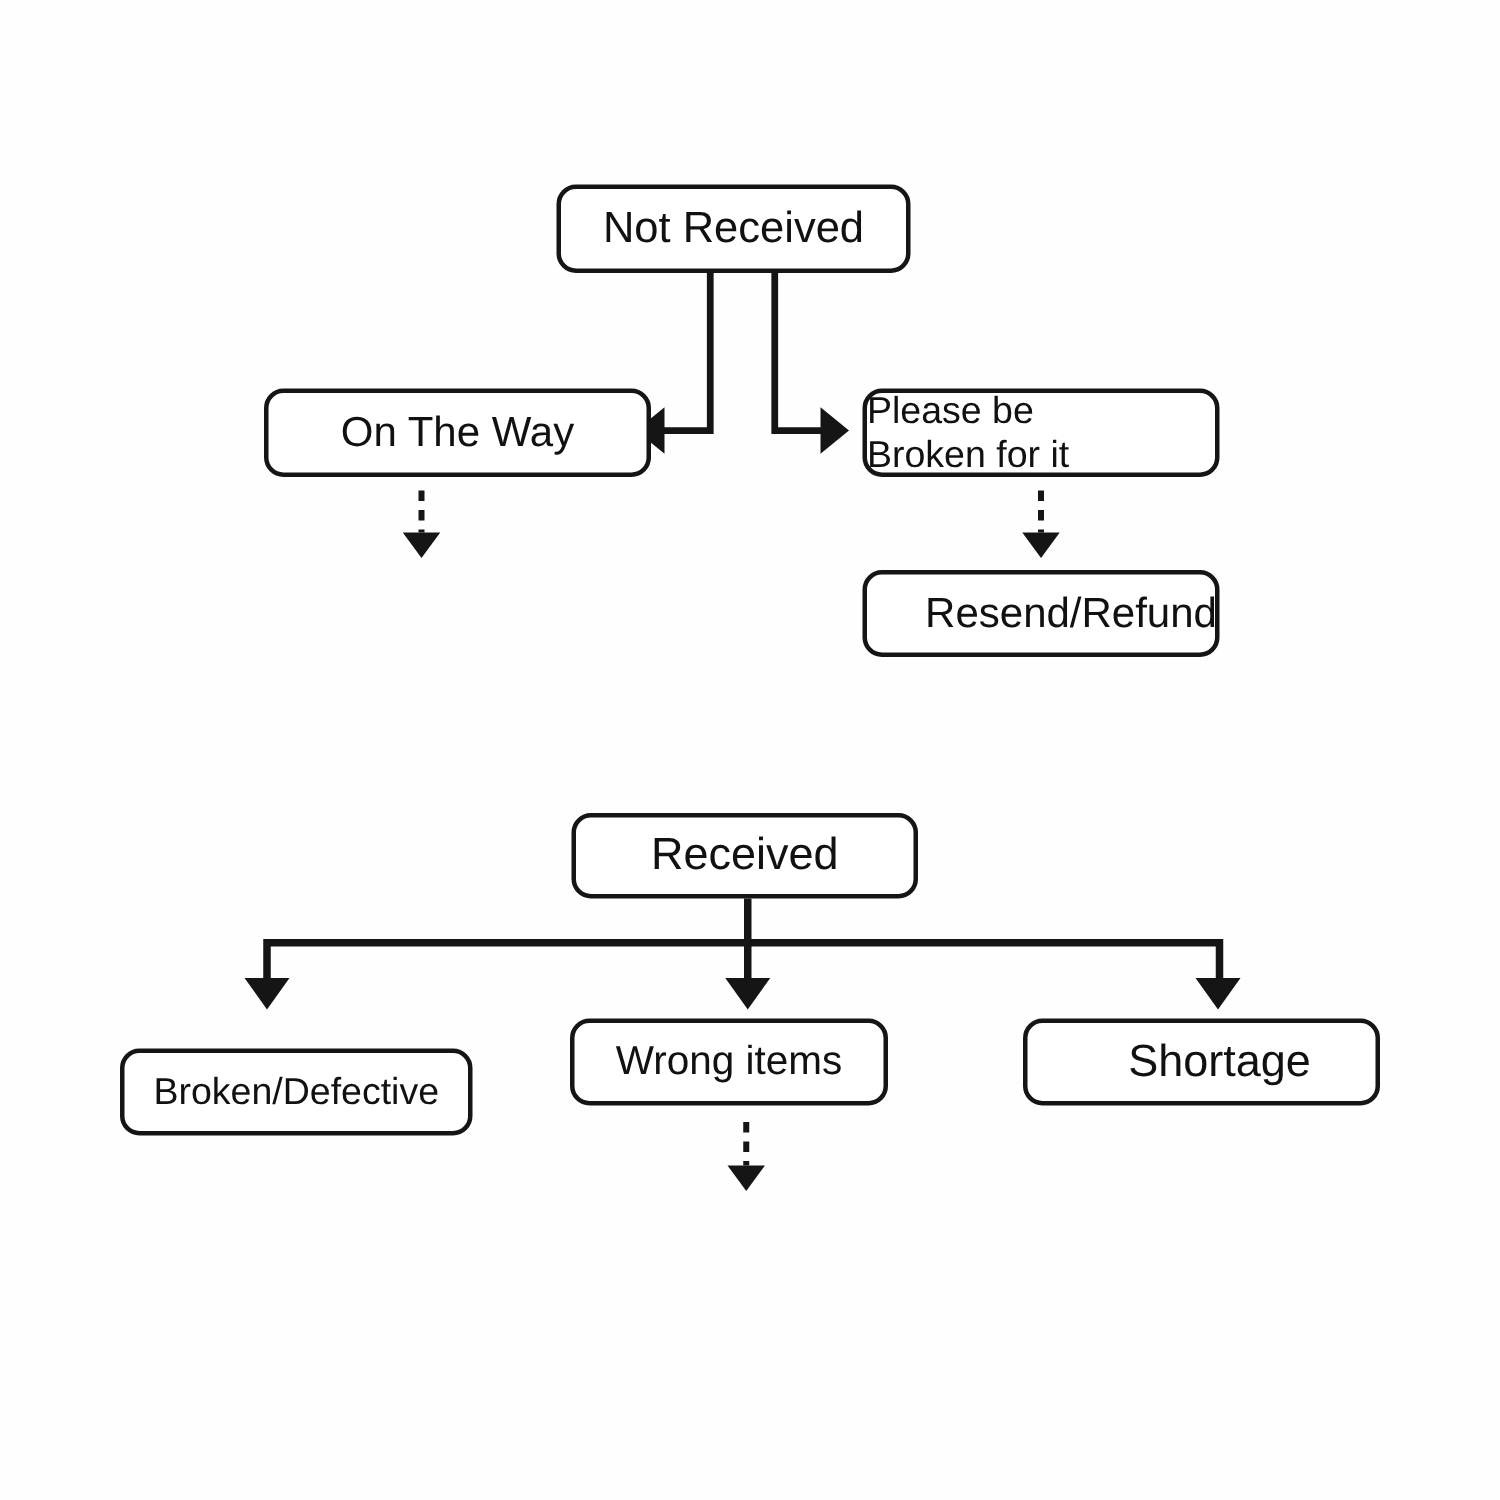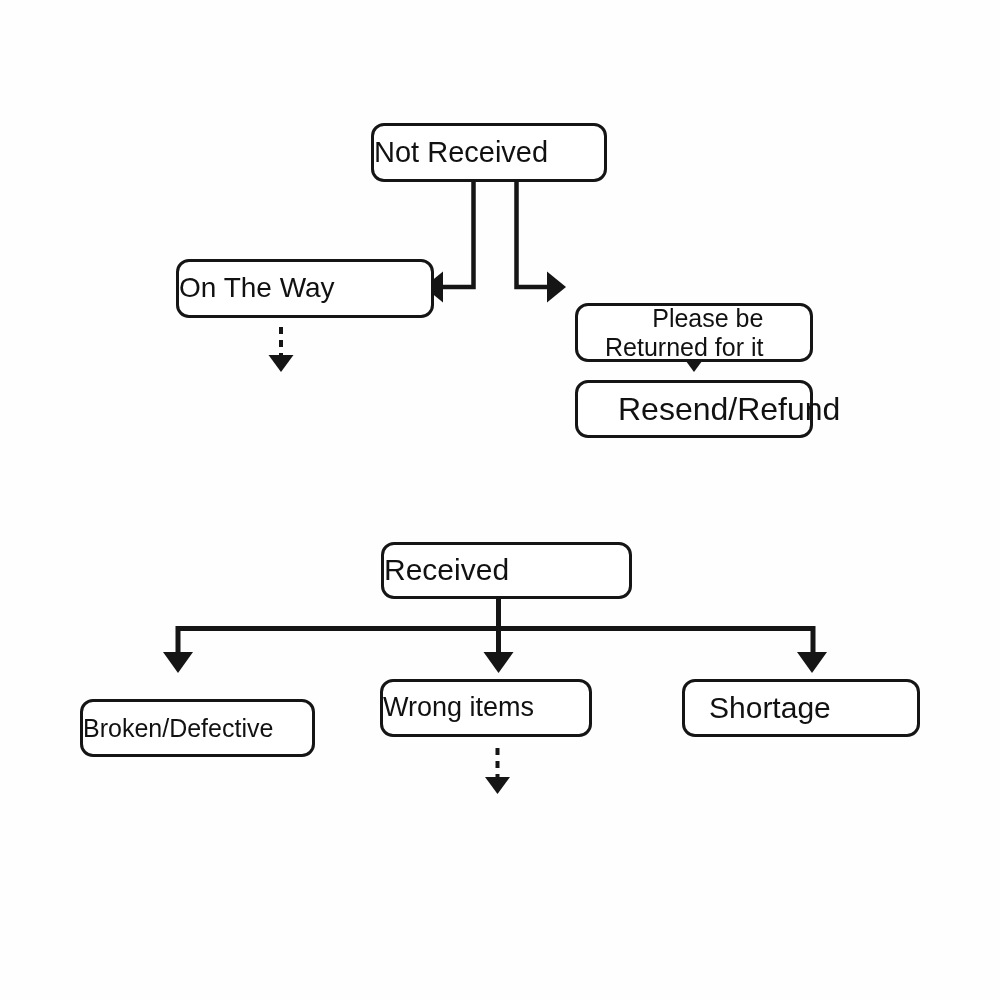--- a/index.html
+++ b/index.html
@@ -24,39 +24,38 @@
     height: 1000px;
   }
   .node {
     position: absolute;
     box-sizing: border-box;
     background: #ffffff;
     border: 3px solid #151515;
     border-radius: 13px;
     display: flex;
     align-items: center;
+    justify-content: center;
     text-align: center;
     line-height: 1.15;
     white-space: nowrap;
   }
   .node.align-left {
     justify-content: flex-start;
-    text-align: right;
-    padding-left: 27px;
-    margin-top: 44px;
+    text-align: left;
   }
   .two-line { display: block; }
 
   
   #n-not-received   { left: 371px; top: 123px; width: 236px; height: 59px; font-size: 29px; }
   #n-on-the-way     { left: 176px; top: 259px; width: 258px; height: 59px; font-size: 28px; }
   #n-please-patient { left: 575px; top: 259px; width: 238px; height: 59px; font-size: 25px; }
   #n-returned-lost  { left: 176px; top: 380px; width: 238px; height: 58px; font-size: 28px; }
-  #n-resend-refund  { left: 575px; top: 380px; width: 238px; height: 58px; font-size: 32px; padding-left: 40px; }
-  #n-received       { left: 381px; top: 542px; width: 251px; height: 57px; font-size: 30px; }
+  #n-resend-refund  { left: 575px; top: 380px; width: 238px; height: 58px; font-size: 28px; padding-left: 40px; }
+  #n-received       { left: 381px; top: 542px; width: 231px; height: 57px; font-size: 30px; }
   #n-broken         { left:  80px; top: 679px; width: 235px; height: 58px; font-size: 25px; margin-top: 20px; }
   #n-wrong-items    { left: 380px; top: 679px; width: 212px; height: 58px; font-size: 27px; }
   #n-shortage       { left: 682px; top: 679px; width: 238px; height: 58px; font-size: 30px; padding-left: 24px; }
   #n-contact-us     { left: 380px; top: 805px; width: 237px; height: 59px; font-size: 30px; }
 
   .edge-line {
     fill: none;
     stroke: #151515;
     stroke-width: 5;
     stroke-linejoin: miter;
@@ -115,21 +114,21 @@
     <span>Not Received</span>
   </div>
 
   <div id="n-on-the-way" class="node">
     <span>On The Way</span>
   </div>
 
   <div id="n-please-patient" class="node align-left">
     <span class="two-line">
       <span class="two-line">Please be</span>
-      <span class="two-line">Returned for it</span>
+      <span class="two-line">Broken for it</span>
     </span>
   </div>
 
 
   <div id="n-resend-refund" class="node">
     <span>Resend/Refund</span>
   </div>
 
   <div id="n-received" class="node">
     <span>Received</span>

